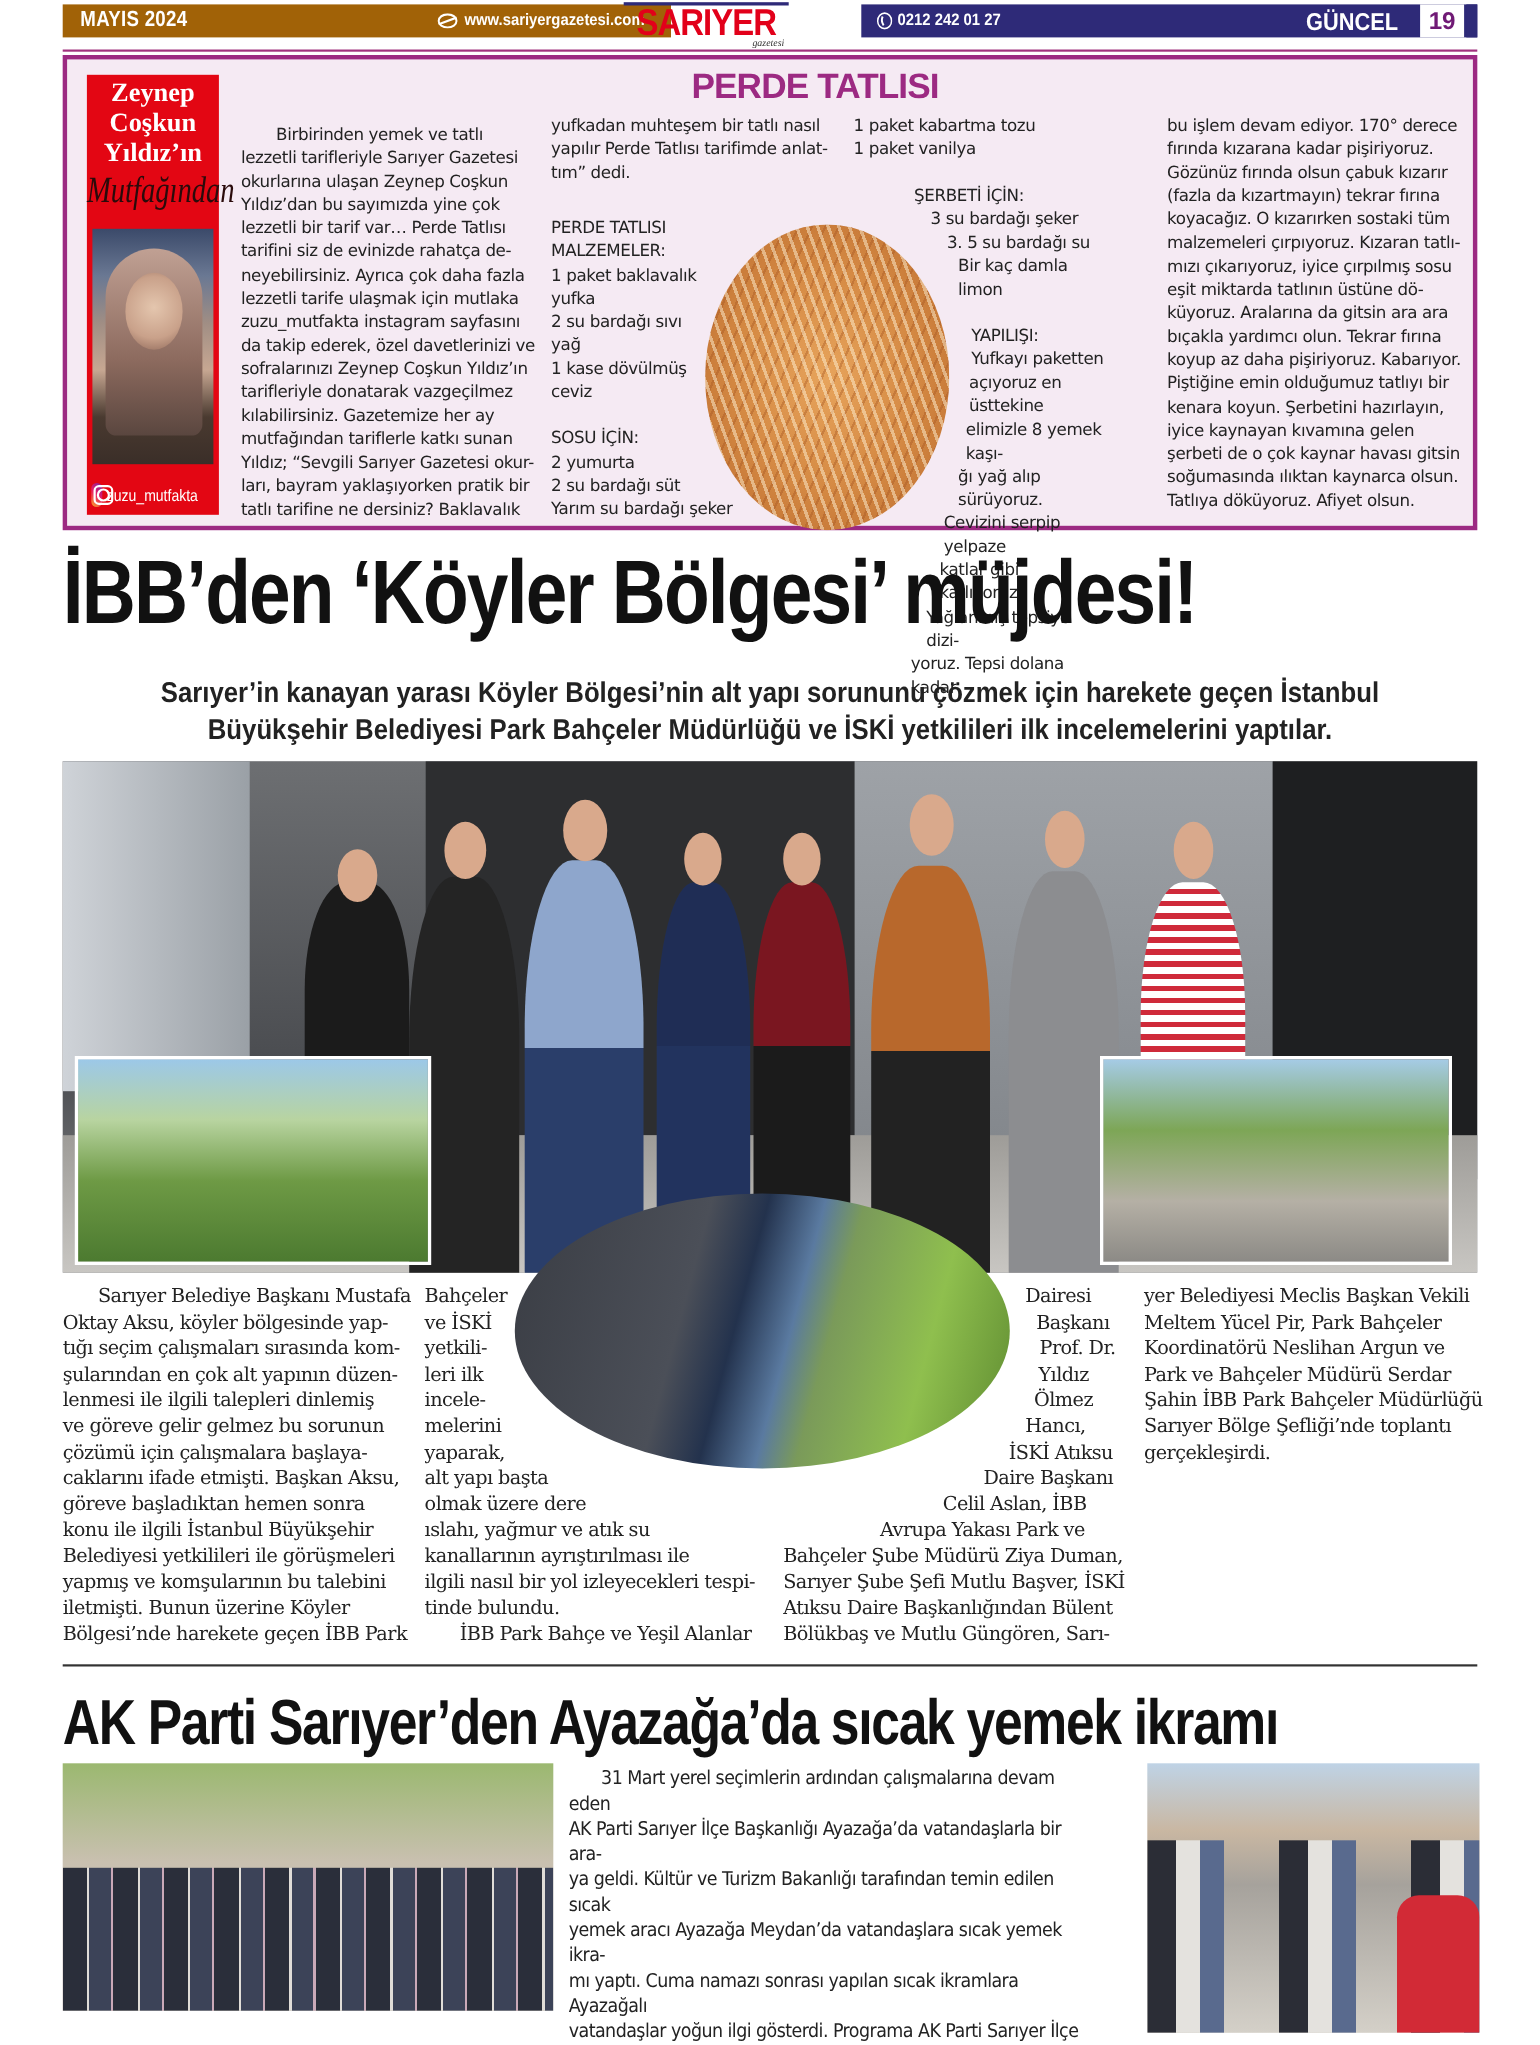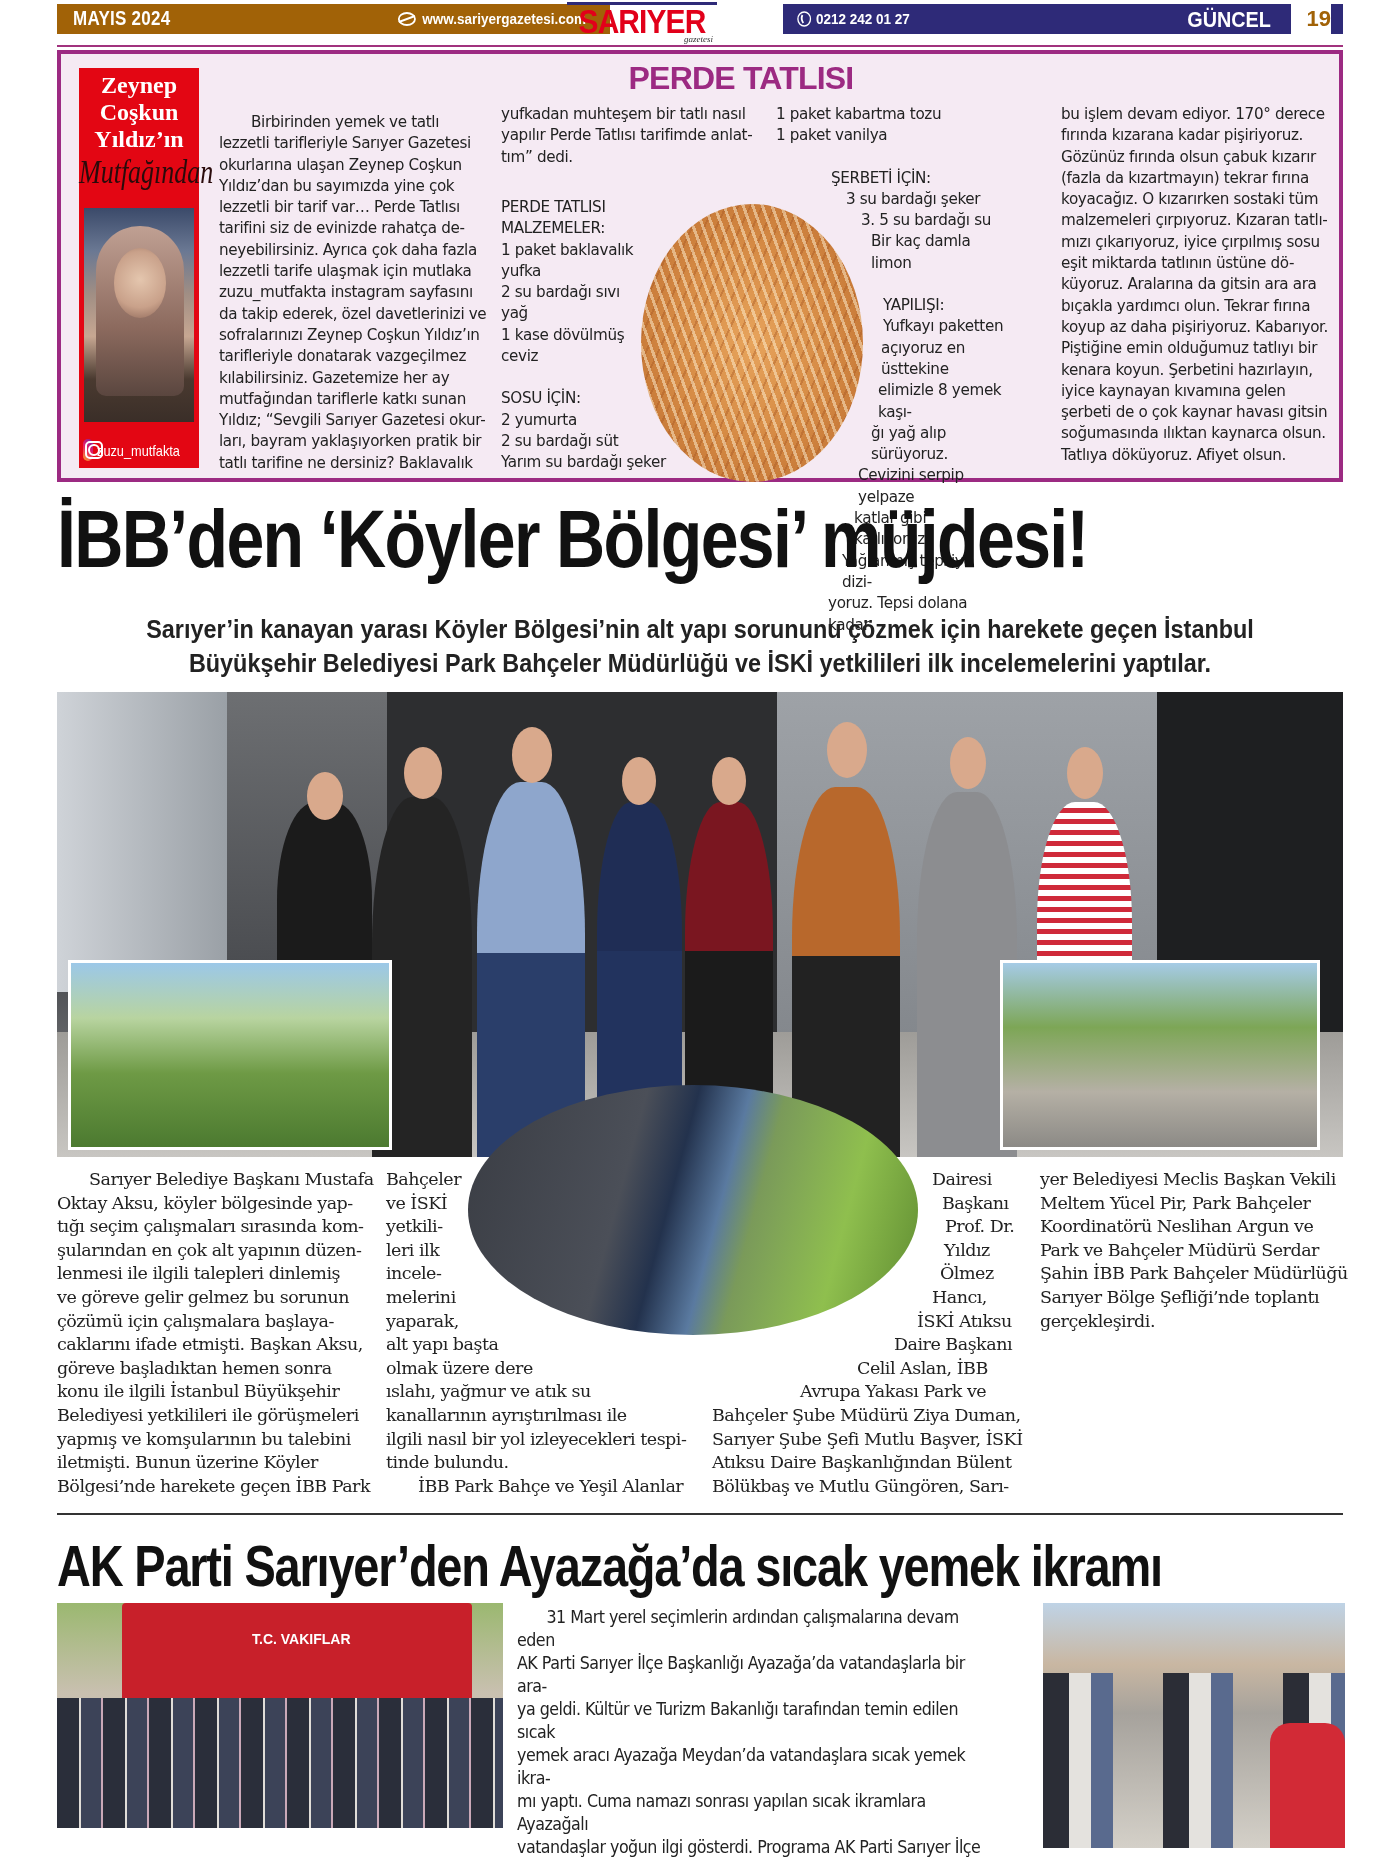--- a/index.html
+++ b/index.html
@@ -7,21 +7,21 @@
 body{position:relative;font-family:"DejaVu Sans",sans-serif;color:#1a1a1a}
 
 
 .topbar{position:absolute;left:57px;top:4px;width:1286px;height:30px}
 .tb-left{position:absolute;left:0;top:0;width:553px;height:30px;background:#a16207}
 .tb-right{position:absolute;left:726px;top:0;width:560px;height:30px;background:#2e2a78}
 .tb-date{position:absolute;left:16px;top:3px;color:#fff;font:bold 20px "Liberation Sans",sans-serif;letter-spacing:.3px;transform:scaleX(.85);transform-origin:left}
 .tb-web{position:absolute;left:340px;top:6px;color:#fff;font:bold 15px "Liberation Sans",sans-serif;transform:scaleX(.9);transform-origin:left;display:flex;align-items:center;gap:6px}
 .tb-phone{position:absolute;left:14px;top:6px;color:#fff;font:bold 15px "Liberation Sans",sans-serif;display:flex;align-items:center;gap:5px;transform:scaleX(.9);transform-origin:left}
 .tb-section{position:absolute;right:72px;top:3px;color:#fff;font:bold 22px "Liberation Sans",sans-serif;transform:scaleX(.9);transform-origin:right}
-.tb-page{position:absolute;right:12px;top:0;height:30px;width:40px;background:#fff;color:#a16207;font:bold 22px "Liberation Sans",sans-serif;text-align:right;line-height:30px}
+.tb-page{position:absolute;right:12px;top:0;height:30px;width:40px;background:#fff;color:#701a75;font:bold 22px "Liberation Sans",sans-serif;text-align:center;line-height:30px}
 .tb-page-bar{position:absolute;right:0;top:0;width:10px;height:30px;background:#2e2a78}
 .logo{position:absolute;left:567px;top:0;width:150px;height:46px}
 .logo-line{position:absolute;left:0;top:2px;width:150px;height:3px;background:#2e2a78}
 .logo-text{position:absolute;left:0;top:4px;width:150px;text-align:center;color:#e2001a;font:bold 34px "Liberation Sans",sans-serif;letter-spacing:-1px;transform:scaleX(.88);line-height:34px}
 .logo-sub{position:absolute;right:4px;top:34px;font:italic 9px "Liberation Serif",serif;color:#333}
 .hdr-rule{position:absolute;left:57px;top:45px;width:1286px;height:2px;background:#a1327e}
 
 
 .recipe{position:absolute;left:57px;top:50px;width:1286px;height:432px;border:4px solid #9c2a82;background:#f5eaf3}
 .author-box{position:absolute;left:18px;top:14px;width:120px;height:400px;background:#e30613}
@@ -305,23 +305,20 @@
 Koordinatörü Neslihan Argun ve
 Park ve Bahçeler Müdürü Serdar
 Şahin İBB Park Bahçeler Müdürlüğü
 Sarıyer Bölge Şefliği’nde toplantı
 gerçekleşirdi.</p>
 </div>
 <div class="rule2"></div>
 
 <h2 class="h2">AK Parti Sarıyer’den Ayazağa’da sıcak yemek ikramı</h2>
 <div class="ph2l">
-  <div class="truck">
-    <span style="position:absolute;left:130px;top:28px;color:#fff;font:bold 14px 'Liberation Sans',sans-serif">T.C. VAKIFLAR</span>
-  </div>
   <div style="position:absolute;left:0;top:95px;width:446px;height:130px;background:repeating-linear-gradient(90deg,#2a2e3a 0 22px,#e0ddd8 22px 24px,#3c4358 24px 44px,#caa9b8 44px 46px)"></div>
 </div>
 <div class="sans2">
   <p class="indent">31 Mart yerel seçimlerin ardından çalışmalarına devam eden
 AK Parti Sarıyer İlçe Başkanlığı Ayazağa’da vatandaşlarla bir ara-
 ya geldi. Kültür ve Turizm Bakanlığı tarafından temin edilen sıcak
 yemek aracı Ayazağa Meydan’da vatandaşlara sıcak yemek ikra-
 mı yaptı. Cuma namazı sonrası yapılan sıcak ikramlara Ayazağalı
 vatandaşlar yoğun ilgi gösterdi. Programa AK Parti Sarıyer İlçe
 Başkanı Halil İbrahim Kurşun’a, AK Parti Sarıyer İlçe Yönetimi,

